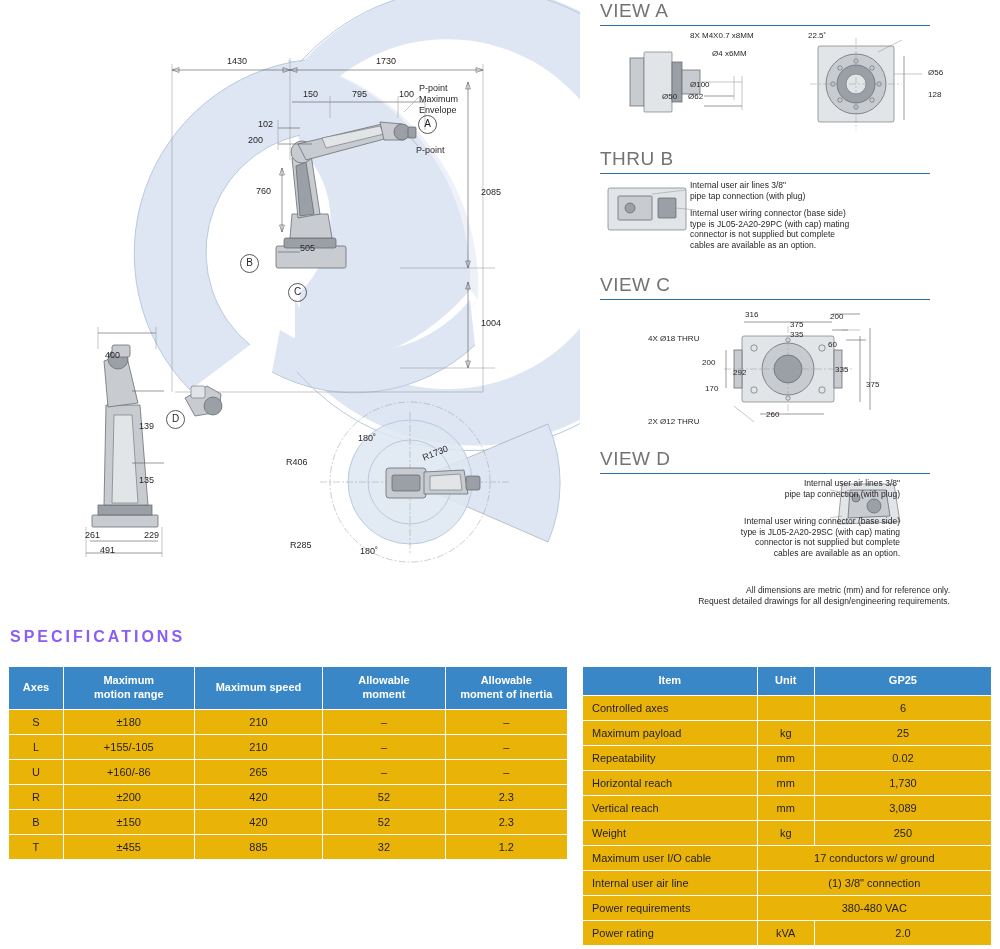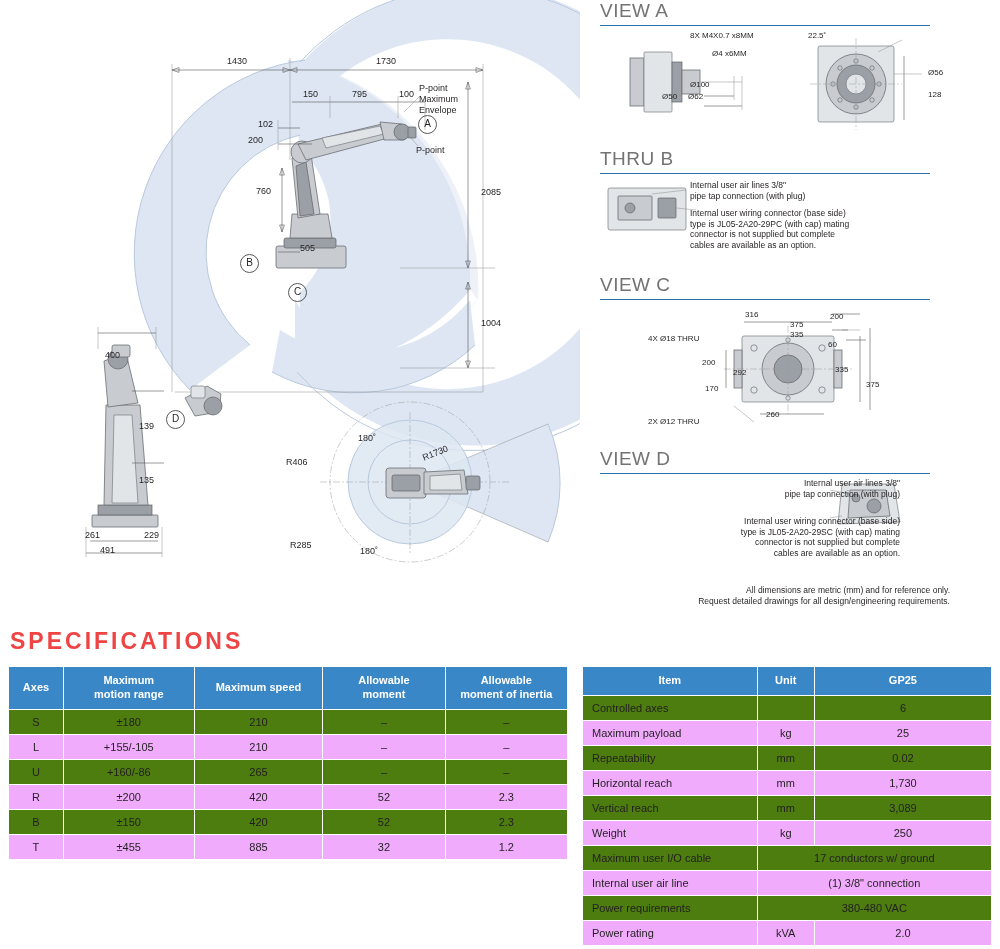--- a/index.html
+++ b/index.html
@@ -71,24 +71,24 @@
   .viewhead .viewtitle { display: block; margin-bottom: 3px; }
   .viewhead .rule { width: 330px; }
 
   
   #spec-section {
     position: absolute;
     left: 0; top: 628px;
     width: 1000px;
   }
   #spec-title {
-    font-size: 23px;
+    font-size: 16px;
     font-weight: bold;
     letter-spacing: 3px;
-    color: #ef4444;
+    color: #8b5cf6;
     margin: 0 0 11px 10px;
   }
   table {
     border-collapse: collapse;
     font-size: 11px;
   }
   #axes-table {
     position: absolute;
     left: 8px; top: 38px;
     width: 560px;
@@ -113,22 +113,22 @@
   #axes-table th.th-speed { width: 130px; }
   #axes-table th.th-moment { width: 123px; }
   #axes-table th.th-inertia { width: 123px; }
   td {
     text-align: center;
     padding: 6px 3px;
     border: 1px solid #ffffff;
     color: #231f20;
   }
   .row-unit td { background: #cfe9ea; font-size: 11px; }
-  .row-a td { background: #4d7c0f; }
-  .row-b td { background: #f0abfc; }
+  .row-a td { background: #eab308; }
+  .row-b td { background: #eab308; }
   #item-table th.th-item { width: 175px; }
   #item-table th.th-unit { width: 54px; }
   #item-table th.th-model { width: 180px; }
   #item-table td.c-item { text-align: left; padding-left: 9px; }
 </style>
 </head>
 <body>
 
 <div class="page">
 

